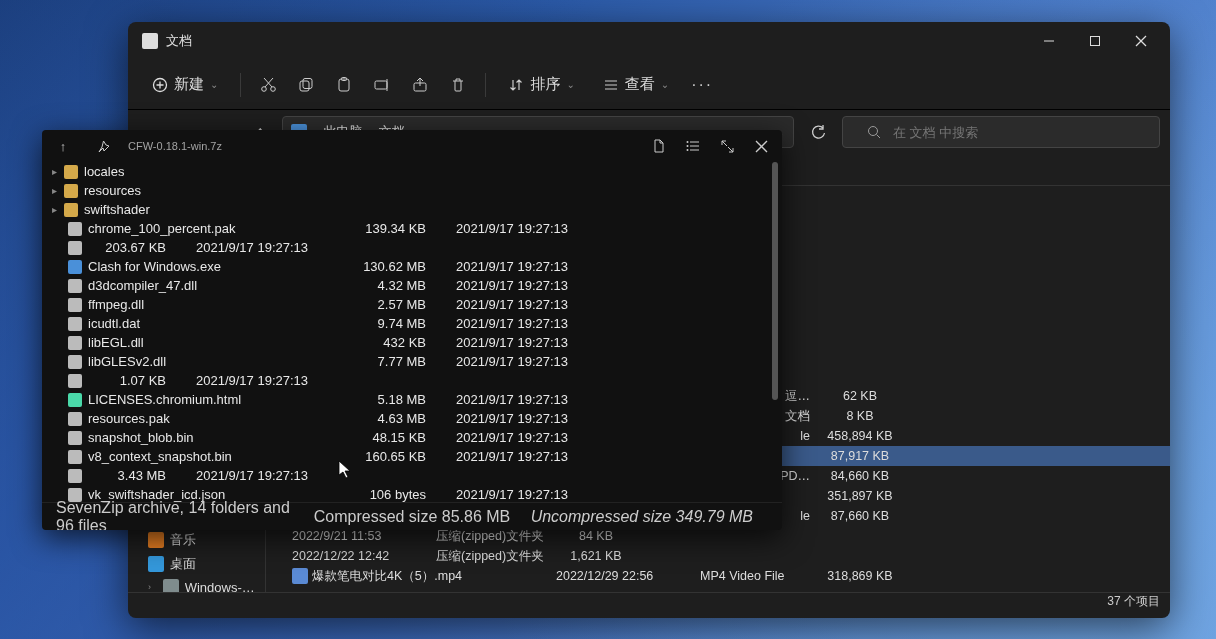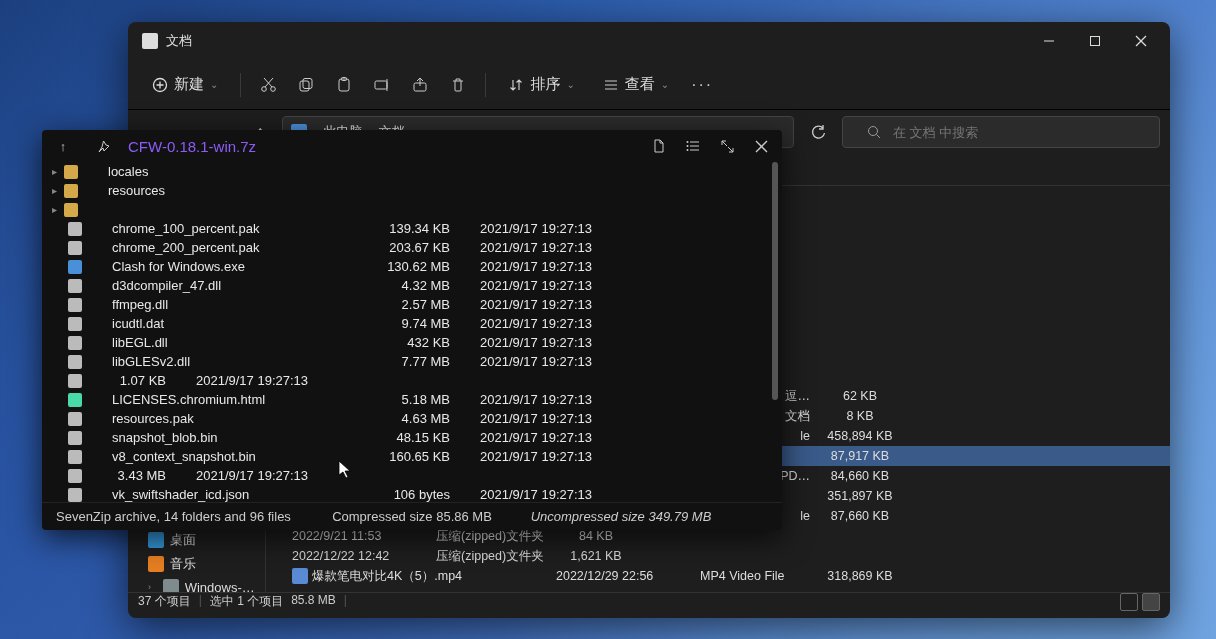--- a/index.html
+++ b/index.html
@@ -59,51 +59,51 @@
   .ni-drive { background:#7f8c8d; }
 
   .file-pane { flex:1; overflow:hidden; position:relative; }
   .file-row { display:flex; align-items:center; height:20px; font-size:12.5px; padding-left:18px; color:#ddd; }
   .file-row.selected { background:#3a5a8a; }
   .file-row .col { padding: 0 8px; white-space: nowrap; overflow:hidden; text-overflow:ellipsis; }
   .file-row .fr-icon { width:16px; height:16px; margin-right:4px; border-radius:2px; flex-shrink:0; display:inline-block; vertical-align:middle; }
   .fi-zip { background:#d4a94a; }
   .fi-mp4 { background:#5a8ad4; }
 
-  .statusbar { height: 26px; border-top: 1px solid #333; display: flex; align-items: flex-start; padding: 0 10px; font-size: 12px; color:#ccc; gap: 8px; }
+  .statusbar { height: 26px; border-top: 1px solid #333; display: flex; align-items: flex-end; padding: 0 10px; font-size: 12px; color:#ccc; gap: 8px; flex-direction: column; }
   .statusbar .sep { color:#555; }
   .statusbar .view-icons { margin-left:auto; display:flex; gap:4px; }
   .view-ico { width:18px; height:18px; border:1px solid #666; border-radius:2px; }
 
   
   .archive {
     position: absolute; left: 42px; top: 130px; width: 740px; height: 400px;
     background: #111; color: #e8e8e8; box-shadow: 0 8px 30px rgba(0,0,0,0.7);
     display: flex; flex-direction: column; font-size: 13px;
     border-radius: 4px; overflow: hidden;
   }
   .arc-titlebar { display:flex; align-items:center; height:32px; padding: 0 6px; gap:10px; }
   .arc-tb-btn { width:30px; height:30px; display:flex; align-items:center; justify-content:center; color:#ccc; border-radius:4px; }
-  .arc-title { font-size:15px; color:#8b5cf6; }
+  .arc-title { font-size:11px; color:#a3a3a3; }
   .arc-tb-right { margin-left:auto; display:flex; gap:4px; }
 
   .arc-body { flex:1; overflow-y:auto; overflow-x:hidden; }
   .arc-row { display:flex; align-items:center; height:19px; padding-left:14px; }
   .arc-row.folder { padding-left:10px; }
   .arc-expand { width:12px; color:#888; font-size:10px; }
   .arc-icon { width:14px; height:14px; border-radius:2px; margin-right:6px; flex-shrink:0; }
   .ai-folder { background:#d4a94a; }
   .ai-file { background:#bbb; }
   .ai-exe { background:#4a90d9; }
   .ai-html { background:#4ad9a9; }
-  .arc-name { width: 260px; white-space:nowrap; overflow:hidden; text-overflow:ellipsis;margin-left:24px; }
+  .arc-name { width: 260px; white-space:nowrap; overflow:hidden; text-overflow:ellipsis; }
   .arc-size { width: 108px; text-align:right; padding-right: 30px; }
   .arc-date { width: 140px; }
 
-  .arc-footer { height:28px; display:flex; align-items:center; padding: 0 14px; font-size:13px; color:#ccc; border-top:1px solid #222; }
+  .arc-footer { height:28px; display:flex; align-items:center; padding: 0 14px; font-size:16px; color:#ccc; border-top:1px solid #222; }
   .arc-footer .fspan { flex:1; text-align:left; }
   .arc-footer .fspan.c { text-align:center; }
   .arc-footer .fspan.r { text-align:left;font-style:italic; }
 
   
   .arc-scroll { position:absolute; right:2px; top:32px; bottom:28px; width:10px; }
   .arc-thumb { position:absolute; left:2px; width:6px; background:#555; border-radius:3px; top:0; height:70%; }
 
   svg { display:block; }
 </style>
@@ -237,26 +237,26 @@
     <div class="col col-name">名称</div>
     <div class="col col-date">修改日期</div>
     <div class="col col-type">类型</div>
     <div class="col col-size">大小</div>
   </div>
 
   <div class="explorer-body">
     <div class="nav-pane">
       <div style="height:340px"></div>
       <div class="nav-item">
+          <span class="nav-icon ni-music"></span>
+          <span>音乐</span>
+        </div>
+      <div class="nav-item">
           <span class="nav-icon ni-desktop"></span>
           <span>桌面</span>
-        </div>
-      <div class="nav-item">
-          <span class="nav-icon ni-music"></span>
-          <span>音乐</span>
         </div>
       <div class="nav-item">
           <span style="width:10px;font-size:9px;color:#888">›</span>
           <span class="nav-icon ni-drive"></span>
           <span style="white-space:nowrap;overflow:hidden;text-overflow:ellipsis">Windows-SSD</span>
         </div>
     </div>
     <div class="file-pane">
       <div style="height:200px"></div>
       <div id="partial-rows">
@@ -384,34 +384,34 @@
           <span class="arc-name">locales</span>
         </div>
         <div class="arc-row folder">
           <span class="arc-expand">▸</span>
           <span class="arc-icon ai-folder"></span>
           <span class="arc-name">resources</span>
         </div>
         <div class="arc-row folder">
           <span class="arc-expand">▸</span>
           <span class="arc-icon ai-folder"></span>
+          <span class="arc-name">swiftshader</span>
         </div>
       </div>
     <div id="arc-files">
         <div class="arc-row">
           <span class="arc-expand"></span>
           <span class="arc-icon ai-file"></span>
           <span class="arc-name">chrome_100_percent.pak</span>
           <span class="arc-size">139.34 KB</span>
           <span class="arc-date">2021/9/17 19:27:13</span>
         </div>
         <div class="arc-row">
           <span class="arc-expand"></span>
           <span class="arc-icon ai-file"></span>
-          <span class="arc-name">chrome_200_percent.pak</span>
           <span class="arc-size">203.67 KB</span>
           <span class="arc-date">2021/9/17 19:27:13</span>
         </div>
         <div class="arc-row">
           <span class="arc-expand"></span>
           <span class="arc-icon ai-exe"></span>
           <span class="arc-name">Clash for Windows.exe</span>
           <span class="arc-size">130.62 MB</span>
           <span class="arc-date">2021/9/17 19:27:13</span>
         </div>

